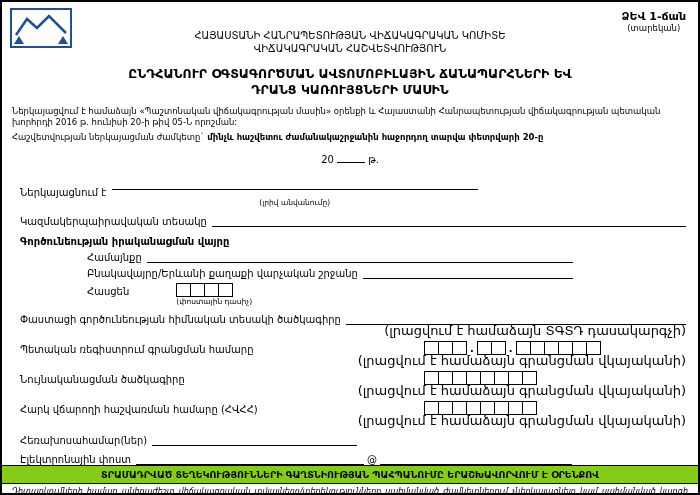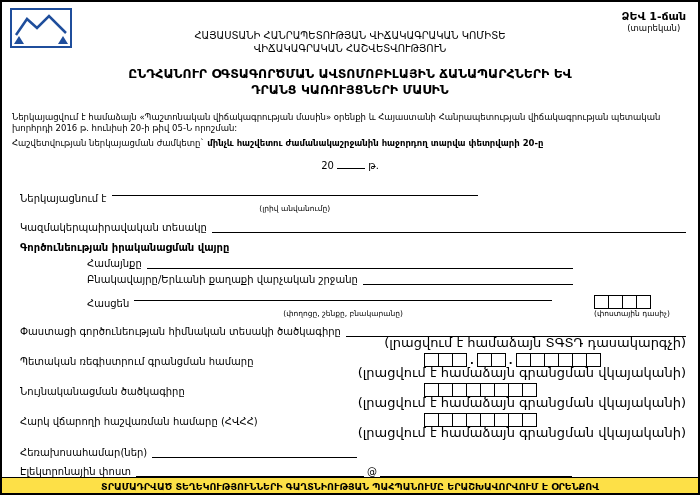--- a/index.html
+++ b/index.html
@@ -11,21 +11,21 @@
     padding-top:4px;
   }
   
   .header { position:relative; height:54px; }
   .logo { position:absolute; left:8px; top:2px; }
   .code-block { position:absolute; right:12px; top:4px; text-align:center; }
   .form-code { font-size:11px; font-weight:bold; }
   .form-period { font-size:8.5px; }
   .header-center { text-align:center; padding-top:24px; font-size:10px; line-height:1.25; }
   .title { text-align:center; font-weight:bold; font-size:12.5px; line-height:1.25; margin-top:11px; }
-  .legal { margin-top:15px; padding:0 10px; font-size:8.5px; line-height:1.3; }
+  .legal { margin-top:9px; padding:0 10px; font-size:8.5px; line-height:1.3; }
   .deadline { margin-top:4px; padding:0 10px; font-size:8.5px; }
   .year-row { margin-top:9px; text-align:center; font-size:10px; }
   .year-blank { width:28px; }
   
   .body { padding:6px 12px 0 18px; font-size:10px; }
   .frow { display:flex; align-items:flex-end; margin-top:7px; }
   .lbl { white-space:nowrap; padding-right:5px; }
   .blank { display:inline-block; border-bottom:1px solid #000; height:12px; }
   .grow { flex:1;gap:8px; }
   .col { display:flex; flex-direction:column; }
@@ -46,21 +46,21 @@
   .box-group .box:first-child { margin-left:0; }
   .box-dot { padding:0 3px; font-weight:bold; font-size:10px; line-height:12px; }
   .lbl-boxes { width:404px; flex:none; }
   .boxes-row { margin-top:5px; }
   .phone-blank { width:205px; }
   .email-blank1 { width:228px; }
   .email-blank2 { width:192px; }
   .at { padding:0 3px; }
   
   .conf-bar {
-    margin-top:auto; background:#fde047; border-top:1px solid #000; border-bottom:1px solid #000;
+    margin-top:auto; background:#84cc16; border-top:1px solid #000; border-bottom:1px solid #000;
     text-align:center; font-weight:bold; font-size:9.5px; padding:3px 4px;
   }
   .footer-note { padding:3px 10px 4px; font-size:8px; font-style:italic; line-height:1.3; text-align:justify; }
 </style>
 </head>
 <body>
 
 <div class="page">
 
   <div class="header">
@@ -123,24 +123,20 @@
       <span class="blank grow"></span>
     </div>
 
     <div class="frow indent w-mid" style="margin-top:4px">
       <span class="lbl">Բնակավայրը/Երևանի քաղաքի վարչական շրջանը</span>
       <span class="blank grow"></span>
     </div>
 
     <div class="frow indent noterow" style="margin-top:4px">
       <span class="lbl">Հասցեն</span>
-      <span class="col grow">
-        <span class="blank"></span>
-        <span class="subnote center">(փողոցը, շենքը, բնակարանը)</span>
-      </span>
       <span class="col postal-col">
         <span class="boxes">
             <span class="box-group">
               <span class="box"></span>
               <span class="box"></span>
               <span class="box"></span>
               <span class="box"></span>
             </span>
           </span>
         <span class="subnote center">(փոստային դասիչ)</span>

